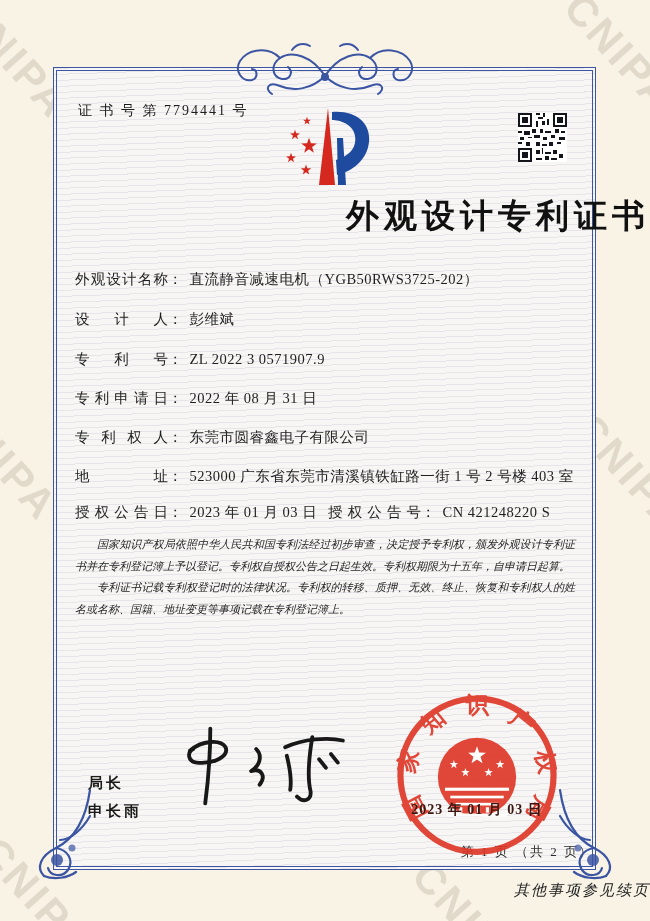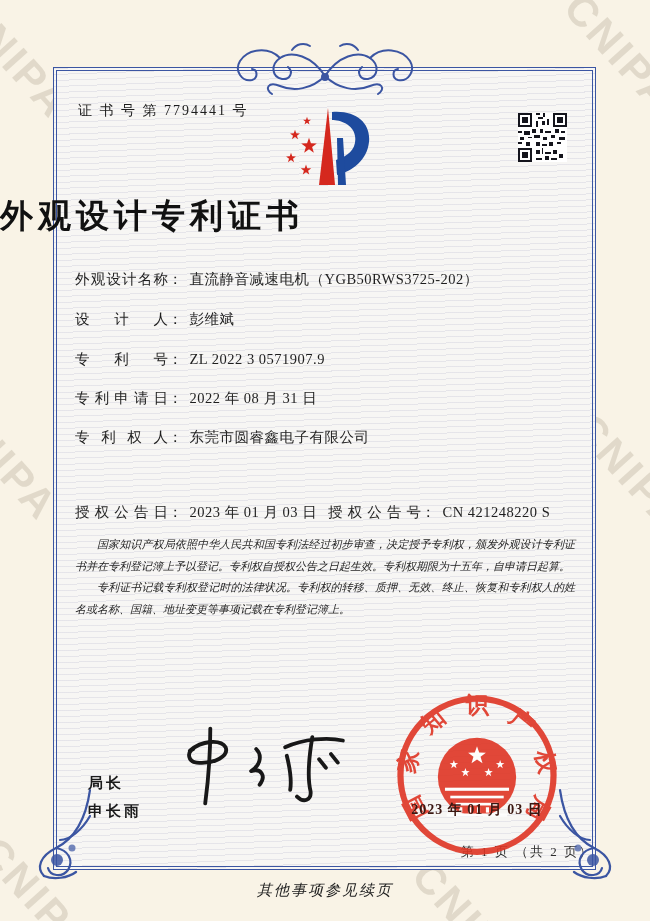--- a/index.html
+++ b/index.html
@@ -14,38 +14,38 @@
   .frame{position:absolute;left:53px;top:67px;width:541px;height:801px;z-index:2;
          border:1.5px solid #3b55a2;
          background:
            repeating-linear-gradient(178deg, rgba(138,138,178,0.16) 0 1px, rgba(255,255,255,0) 1px 6px),
            #f7f6f4;}
   .frame-inner{position:absolute;inset:2px;border:1px solid #3b55a2;}
   .ornament{position:absolute;z-index:4;}
   .content{position:absolute;inset:0;z-index:3;}
   .certno{position:absolute;left:78px;top:102px;font-size:14px;letter-spacing:2px;color:#1c1c1c;}
   .logo{position:absolute;left:276px;top:108px;width:94px;height:80px;}
-  .title{position:absolute;left:0;top:194px;width:650px;text-align:left;
+  .title{position:absolute;left:0;top:194px;width:650px;text-align:right;
          font-size:33px;font-weight:700;letter-spacing:5px;color:#111;}
   .qr{position:absolute;left:518px;top:113px;width:49px;height:49px;}
   .field{position:absolute;left:75px;font-size:14.5px;color:#1e1e1e;white-space:nowrap;}
   .flabel{display:inline-block;width:93px;text-align:justify;text-align-last:justify;}
   .fvalue{margin-left:7px;letter-spacing:0.5px;text-align:center;}
   .paras{position:absolute;left:75px;top:534px;width:500px;font-size:11px;
          line-height:21.6px;text-align:justify;color:#1f1f1f;}
   .paras p{margin:0;text-indent:2em;font-style:italic;}
   .signer{position:absolute;left:88px;font-family:"Liberation Sans",sans-serif;
           font-weight:700;font-size:15px;letter-spacing:3px;color:#1c1c1c;margin-top:28px;}
   .sig{position:absolute;left:178px;top:724px;width:170px;height:84px;}
   .seal{position:absolute;left:386px;top:688px;width:182px;height:178px;z-index:4;}
   .seal-date{position:absolute;left:393px;top:801px;width:168px;text-align:center;z-index:5;
              font-size:14px;font-weight:700;letter-spacing:1px;color:#3a1711;}
   .pageinfo{position:absolute;left:53px;top:843px;width:541px;text-align:right;
             font-size:13px;letter-spacing:2px;color:#2e2e2e;z-index:3;}
-  .note{position:absolute;left:0;top:881px;width:650px;text-align:center;
+  .note{position:absolute;left:0;top:881px;width:650px;text-align:right;
         font-size:15px;letter-spacing:2px;color:#222;font-style:italic;z-index:3;}
 </style>
 </head>
 <body>
 
 <div class="page">
 
   <span class="wm" style="left:-16px;top:-10px">CNIPA</span>
   <span class="wm" style="left:590px;top:-16px">CNIPA</span>
   <span class="wm big" style="left:362px;top:118px">CNIPA</span>
@@ -175,20 +175,23 @@
     </div>
     <div class="field" style="top:350px">
       <span class="flabel">专利号</span><span>：</span><span class="fvalue">ZL 2022 3 0571907.9</span>
     </div>
     <div class="field" style="top:389px">
       <span class="flabel">专利申请日</span><span>：</span><span class="fvalue">2022 年 08 月 31 日</span>
     </div>
     <div class="field" style="top:428px">
       <span class="flabel">专利权人</span><span>：</span><span class="fvalue">东莞市圆睿鑫电子有限公司</span>
     </div>
+    <div class="field" style="top:467px">
+      <span class="flabel">地址</span><span>：</span><span class="fvalue">523000 广东省东莞市清溪镇铁缸路一街 1 号 2 号楼 403 室</span>
+    </div>
     <div class="field" style="top:503px">
       <span class="flabel">授权公告日</span><span>：</span><span class="fvalue">2023 年 01 月 03 日</span>
     </div>
     <div class="field" style="top:503px;left:328px">
       <span class="flabel">授权公告号</span><span>：</span><span class="fvalue">CN 421248220 S</span>
     </div>
 
     <div class="paras">
       <p>国家知识产权局依照中华人民共和国专利法经过初步审查，决定授予专利权，颁发外观设计专利证书并在专利登记簿上予以登记。专利权自授权公告之日起生效。专利权期限为十五年，自申请日起算。</p>
       <p>专利证书记载专利权登记时的法律状况。专利权的转移、质押、无效、终止、恢复和专利权人的姓名或名称、国籍、地址变更等事项记载在专利登记簿上。</p>

